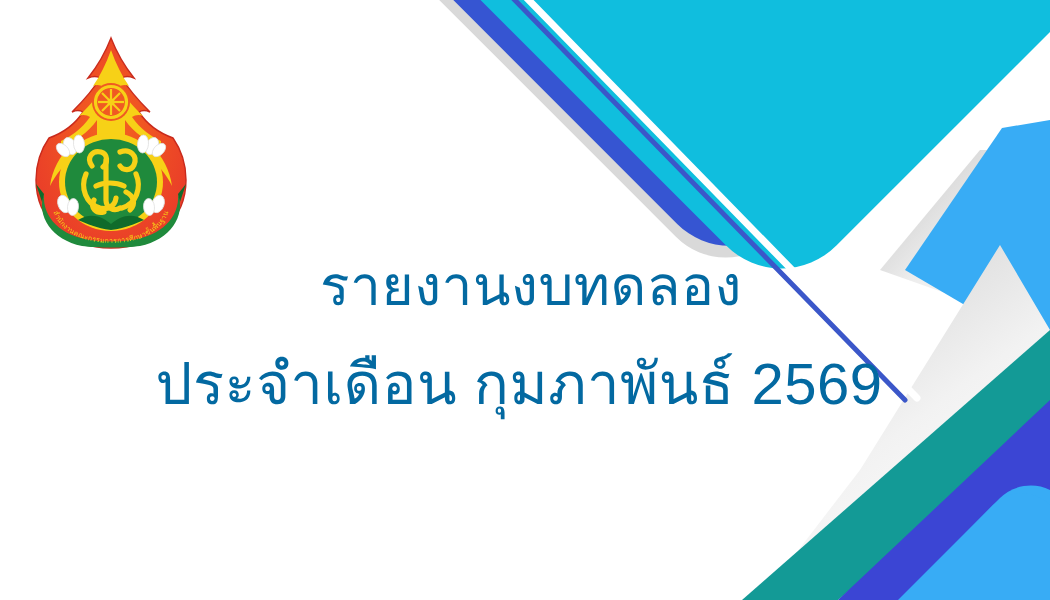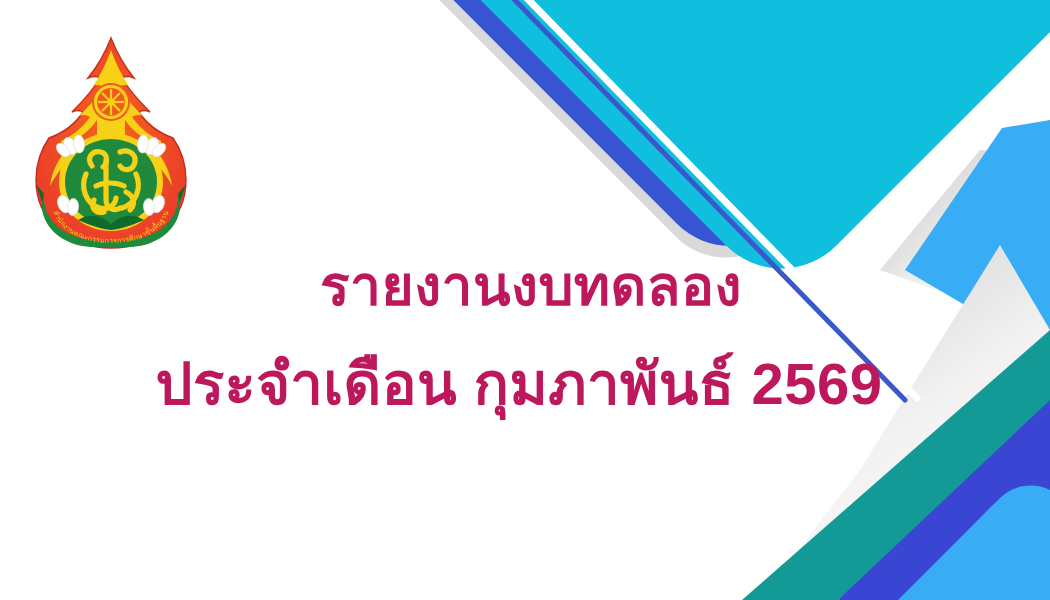--- a/index.html
+++ b/index.html
@@ -34,22 +34,22 @@
   #title-block{
     position:absolute;
     left:0;
     top:258px;
     width:1050px;
     text-align:center;
     pointer-events:none;
   }
   .title-line{
     display:block;
-    color:#be185d;
-    font-weight:bold;
+    color:#0369a1;
+    font-weight:normal;
     letter-spacing:0.5px;
     line-height:1.02;
     text-shadow:0 1px 0 rgba(255,255,255,.55);
   }
   #title-line-1{
     font-size:55px;
     margin-left:12px;
   }
   #title-line-2{
     font-size:58px;

